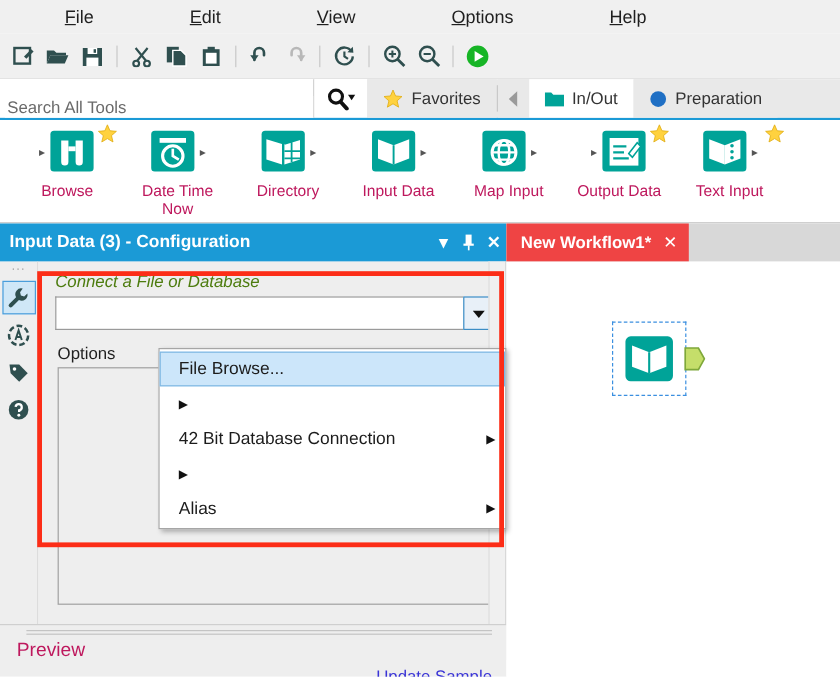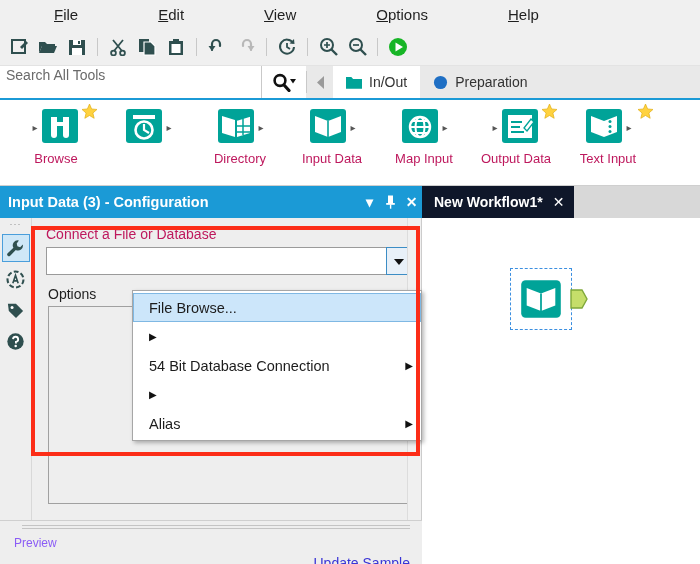--- a/index.html
+++ b/index.html
@@ -42,21 +42,21 @@
   .tb-ico { display:block; }
 
   
   .searchbar {
     height:34px; background:#ffffff;
     display:flex; align-items:stretch;
     border-bottom:2px solid #1b9ad6;
     position:relative;
   }
   .search-input-wrap {
-    width:262px; display:flex; align-items:flex-start;
+    width:262px; display:flex; align-items:flex-end;
     background:#fff; border-right:1px solid #c9c9c9;
     padding-left:4px;
   }
   .search-input {
     border:0; outline:0; width:100%;
     font-size:14px; font-family:"Liberation Sans", sans-serif;
     color:#555;
   }
   .search-input::placeholder { color:#6a6a6a; opacity:1; }
   .search-btn {
@@ -114,21 +114,21 @@
     padding-left:8px;
   }
   .cfg-title-text { flex:1; }
   .cfg-ctl {
     width:21px; height:100%;
     display:flex; align-items:center; justify-content:center;
     color:#fff; font-size:14px; cursor:default;
   }
   .wf-tabstrip { flex:1; background:#d8d8d8; display:flex; align-items:stretch; }
   .wf-tab {
-    background:#0f172a; color:#fff;
+    background:#ef4444; color:#fff;
     display:flex; align-items:center; gap:10px;
     padding:0 10px 0 12px; font-size:14px; font-weight:bold;
     cursor:default;
   }
   .wf-tab-close { font-size:14px; font-weight:normal; cursor:default; }
 
   
   .body-split { display:flex; height:332px; }
 
   
@@ -144,21 +144,21 @@
     cursor:default;
   }
   .rail-btn.active { background:#cfe7f7; border:1px solid #4a9edb; }
 
   
   .cfg-pane {
     width:390px; background:#eeeeee;
     position:relative; padding:8px 10px 0 14px;
     border-right:1px solid #cccccc;
   }
-  .cfg-label { font-size:14px; color:#be185d; margin-bottom:5px; }
+  .cfg-label { font-size:14px; color:#4d7c0f; margin-bottom:5px;font-style:italic; }
   .combo-row { display:flex; align-items:stretch; height:28px; }
   .combo-field {
     flex:1; background:#fff; border:1px solid #9a9a9a;
     border-right:0;
   }
   .combo-btn {
     width:25px; background:#e8f0f8;
     border:1px solid #3c8dc5;
     display:flex; align-items:center; justify-content:center;
     cursor:default;
@@ -217,21 +217,21 @@
     position:absolute; left:0; bottom:0;
     width:422px; height:44px;
     background:#eeeeee; border-top:1px solid #cfcfcf;
     display:flex; align-items:center;
     padding:0 12px 0 14px;
   }
   .grip {
     position:absolute; left:22px; top:4px; width:388px; height:5px;
   }
   .grip i { display:block; height:1px; background:#c4c4c4; margin-bottom:2px; }
-  .preview-label { font-size:12px; color:#8b5cf6; }
+  .preview-label { font-size:16px; color:#be185d; }
   .preview-link {
     margin-left:auto; font-size:14px; color:#3a34d6;
     text-decoration:underline; cursor:default;margin-top:40px;
   }
   .footer-canvas {
     position:absolute; left:422px; bottom:0; right:0; height:44px;
     background:#ffffff;
   }
 </style>
 </head>
@@ -337,20 +337,26 @@
     <input class="search-input" value="" placeholder="Search All Tools" style="">
   </div>
   <div class="search-btn">
     <svg width="26" height="20" viewBox="0 0 26 20">
         <circle cx="9" cy="8.5" r="5.4" fill="none" stroke="#111" stroke-width="2.6"></circle>
         <path d="M13 13 L18 18.5" stroke="#111" stroke-width="3.2" stroke-linecap="round"></path>
         <path d="M19 7 L25 7 L22 11.5 Z" fill="#111"></path>
       </svg>
   </div>
   <div class="cat-tabs">
+    <div class="cat-tab">
+      <svg width="17" height="17" viewBox="0 0 20 20">
+          <path d="M10 1.2 L12.5 7 L18.8 7.6 L14 11.8 L15.5 18 L10 14.7 L4.5 18 L6 11.8 L1.2 7.6 L7.5 7 Z" fill="#ffd23f" stroke="#e0ad11" stroke-width="0.8"></path>
+        </svg>
+      <span>Favorites</span>
+    </div>
     <div class="cat-sep"></div>
     <div class="cat-scroll">
       <svg width="11" height="15" viewBox="0 0 11 15">
           <path d="M9 1 L2 7.5 L9 14 Z" fill="#9a9a9a"></path>
         </svg>
     </div>
     <div class="cat-tab active">
       <svg width="16" height="14" viewBox="0 0 18 15">
           <path d="M0 2 h6 l2 2 h10 v11 H0 Z" fill="#00a398"></path>
         </svg>
@@ -386,20 +392,21 @@
   <div class="tool">
     <div class="tool-icon-row">
       <svg width="40" height="40" viewBox="0 0 40 40">
         <rect x="2" y="3" width="36" height="34" rx="3" fill="#00a398"></rect>
         <rect x="9" y="9" width="22" height="4" fill="#fff"></rect>
         <circle cx="20" cy="24" r="8.5" fill="none" stroke="#fff" stroke-width="2.6"></circle>
         <path d="M20 18 V24 L25 27" stroke="#fff" stroke-width="2.2" fill="none"></path>
       </svg>
       <span class="tool-chev right">▸</span>
     </div>
+    <div class="tool-label">Date Time<br>Now</div>
   </div>
 
   <div class="tool">
     <div class="tool-icon-row">
       <svg width="40" height="40" viewBox="0 0 40 40">
         <rect x="2" y="3" width="36" height="34" rx="3" fill="#00a398"></rect>
         <path d="M6 10 L19 14 V31 L6 27 Z" fill="#fff"></path>
         <path d="M34 10 L21 14 V31 L34 27 Z" fill="#fff"></path>
         <path d="M21 14 L34 10 M21 20 h13 M21 26 h13 M27 12 V29" stroke="#00a398" stroke-width="1.5" fill="none"></path>
       </svg>
@@ -554,21 +561,21 @@
 </div>
 
 <div class="dropdown">
   <div class="dd-item selected">
     <span class="dd-item-label">File Browse...</span>
   </div>
   <div class="dd-item">
     <span class="dd-arrow">▶</span>
   </div>
   <div class="dd-item">
-    <span class="dd-item-label">54 Bit Database Connection</span>
+    <span class="dd-item-label">42 Bit Database Connection</span>
     <span class="dd-arrow">▶</span>
   </div>
   <div class="dd-item">
     <span class="dd-arrow">▶</span>
   </div>
   <div class="dd-item">
     <span class="dd-item-label">Alias</span>
     <span class="dd-arrow">▶</span>
   </div>
 </div>

